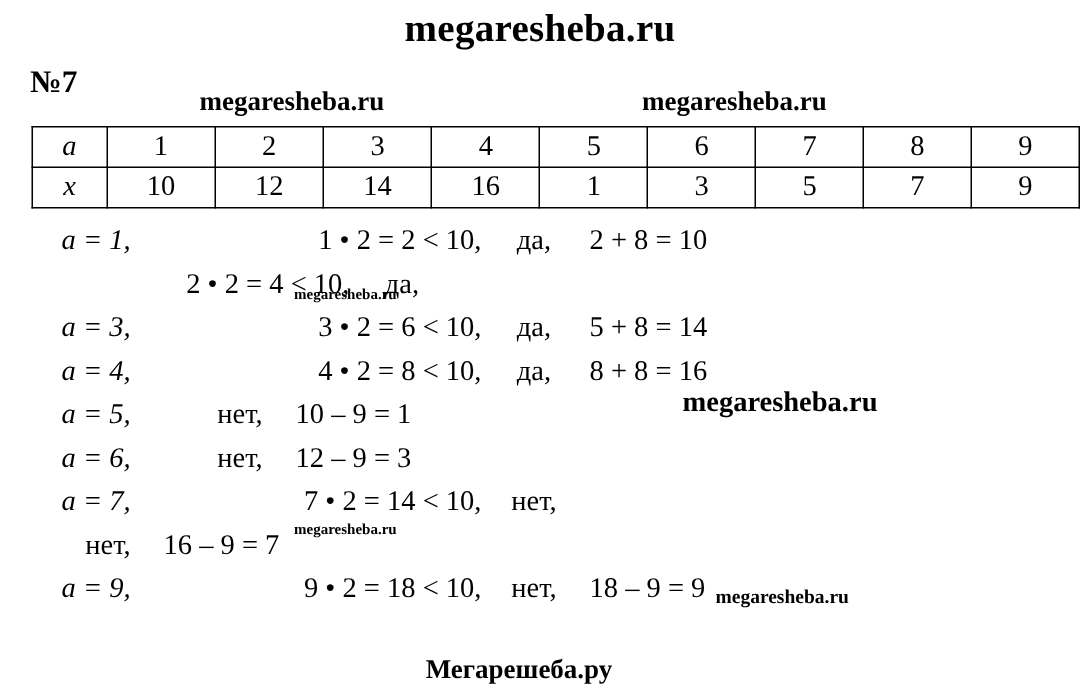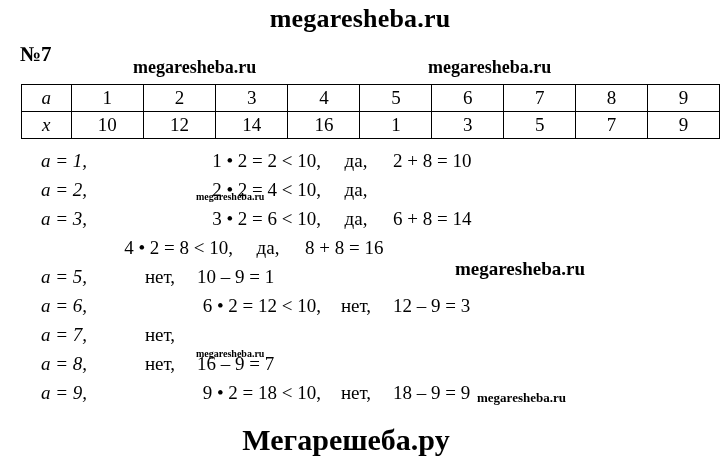--- a/index.html
+++ b/index.html
@@ -33,21 +33,21 @@
     letter-spacing: 0.2px;
   }
   .bottom-watermark {
     position: absolute;
     bottom: 6px;
     left: 0;
     width: 692px;
     text-align: center;
     font-family: "Liberation Serif", serif;
     font-weight: bold;
-    font-size: 30px;
+    font-size: 18px;
   }
   .task-number {
     position: absolute;
     left: 20px;
     top: 42px;
     font-weight: bold;
     font-size: 21px;
   }
   .wm-mid-left {
     position: absolute;
@@ -195,58 +195,57 @@
   <div class="lines">
 
     <div class="line">
       <div class="col-a">a = 1,</div>
       <div class="col-mul">1 • 2 = 2 &lt; 10,</div>
       <div class="col-yes">да,</div>
       <div class="col-sum">2 + 8 = 10</div>
     </div>
 
     <div class="line">
-      <div class="col-a">a = 2,</div>
       <div class="col-mul">2 • 2 = 4 &lt; 10,</div>
       <div class="col-yes">да,</div>
     </div>
 
     <div class="line">
       <div class="col-a">a = 3,</div>
       <div class="col-mul">3 • 2 = 6 &lt; 10,</div>
       <div class="col-yes">да,</div>
-      <div class="col-sum">6 + 8 = 14</div>
-    </div>
-
-    <div class="line">
+      <div class="col-sum">5 + 8 = 14</div>
+    </div>
+
+    <div class="line">
+      <div class="col-a">a = 4,</div>
       <div class="col-mul">4 • 2 = 8 &lt; 10,</div>
       <div class="col-yes">да,</div>
       <div class="col-sum">8 + 8 = 16</div>
     </div>
 
     <div class="line">
       <div class="col-a">a = 5,</div>
       <div class="col-yes">нет,</div>
       <div class="col-sum">10 – 9 = 1</div>
     </div>
 
     <div class="line">
       <div class="col-a">a = 6,</div>
-      <div class="col-mul">6 • 2 = 12 &lt; 10,</div>
       <div class="col-yes">нет,</div>
       <div class="col-sum">12 – 9 = 3</div>
     </div>
 
     <div class="line">
       <div class="col-a">a = 7,</div>
-      <div class="col-yes">нет,</div>
-    </div>
-
-    <div class="line">
-      <div class="col-a">a = 8,</div>
+      <div class="col-mul">7 • 2 = 14 &lt; 10,</div>
+      <div class="col-yes">нет,</div>
+    </div>
+
+    <div class="line">
       <div class="col-yes">нет,</div>
       <div class="col-sum">16 – 9 = 7</div>
     </div>
 
     <div class="line">
       <div class="col-a">a = 9,</div>
       <div class="col-mul">9 • 2 = 18 &lt; 10,</div>
       <div class="col-yes">нет,</div>
       <div class="col-sum">18 – 9 = 9</div>
     </div>

